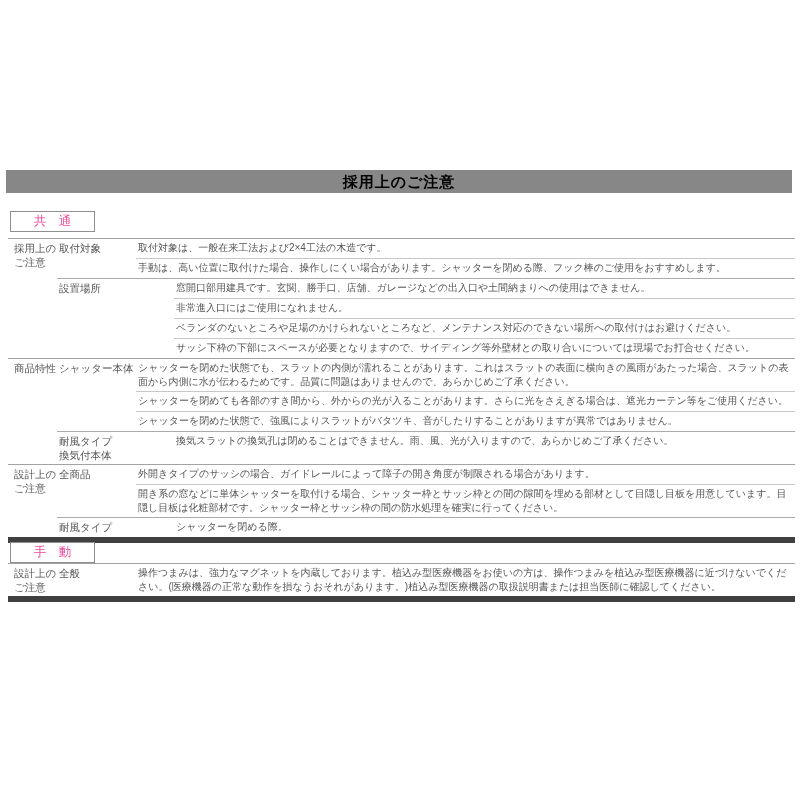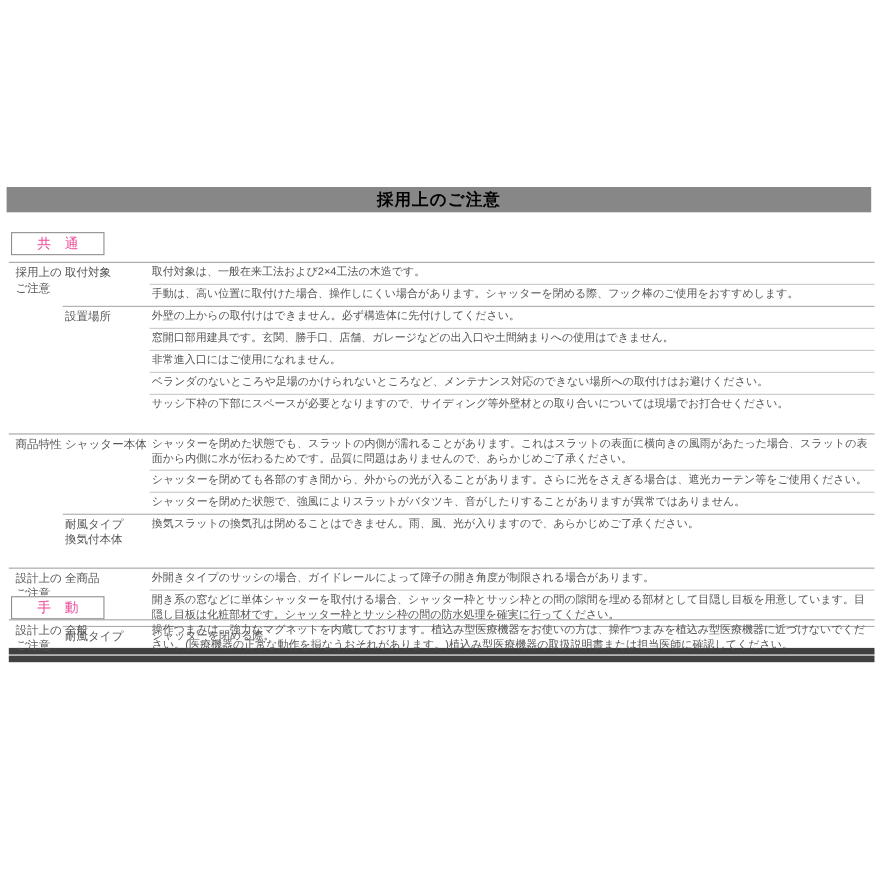--- a/index.html
+++ b/index.html
@@ -48,31 +48,31 @@
     width: 787px;
     border-top: 1px solid #a3a3a3;
     border-bottom: 6px solid #404040;
     color: #555555;
     font-size: 10px;
     line-height: 14px;
   }
   #table-common { top: 238px; }
   #table-manual { top: 563px; }
   .sec { display: flex; }
-  .sec + .sec { border-top: 1px solid #a3a3a3; margin-top: 16px; }
+  .sec + .sec { border-top: 1px solid #a3a3a3; }
   .col1 {
     width: 49px;
     box-sizing: border-box;
     padding: 2px 0 2px 6px;
     white-space: pre-line;
     font-size: 10.5px;
   }
   .groups { flex: 1; min-width: 0; }
   .grp { display: flex; }
-  .grp + .grp { border-top: 1px solid #ababab; }
+  .grp + .grp { border-top: 1px solid #ababab; gap: 38px; }
   .col2 {
     width: 79px;
     box-sizing: border-box;
     padding: 2px 0 2px 2px;
     white-space: pre-line;
     font-size: 10.5px;
   }
   .rows { flex: 1; min-width: 0; }
   .row { padding: 2px 2px 2px 2px; min-height: 15px; }
   .row + .row { border-top: 1px solid #c8c8c8; }
@@ -92,21 +92,20 @@
         <div class="grp">
           <div class="col2">取付対象</div>
           <div class="rows">
             <div class="row">取付対象は、一般在来工法および2×4工法の木造です。</div>
             <div class="row">手動は、高い位置に取付けた場合、操作しにくい場合があります。シャッターを閉める際、フック棒のご使用をおすすめします。</div>
           </div>
         </div>
         <div class="grp">
           <div class="col2">設置場所</div>
           <div class="rows">
-            <div class="row">外壁の上からの取付けはできません。必ず構造体に先付けしてください。</div>
             <div class="row">窓開口部用建具です。玄関、勝手口、店舗、ガレージなどの出入口や土間納まりへの使用はできません。</div>
             <div class="row">非常進入口にはご使用になれません。</div>
             <div class="row">ベランダのないところや足場のかけられないところなど、メンテナンス対応のできない場所への取付けはお避けください。</div>
             <div class="row">サッシ下枠の下部にスペースが必要となりますので、サイディング等外壁材との取り合いについては現場でお打合せください。</div>
           </div>
         </div>
       </div>
     </div>
     <div class="sec">
       <div class="col1">商品特性</div>

